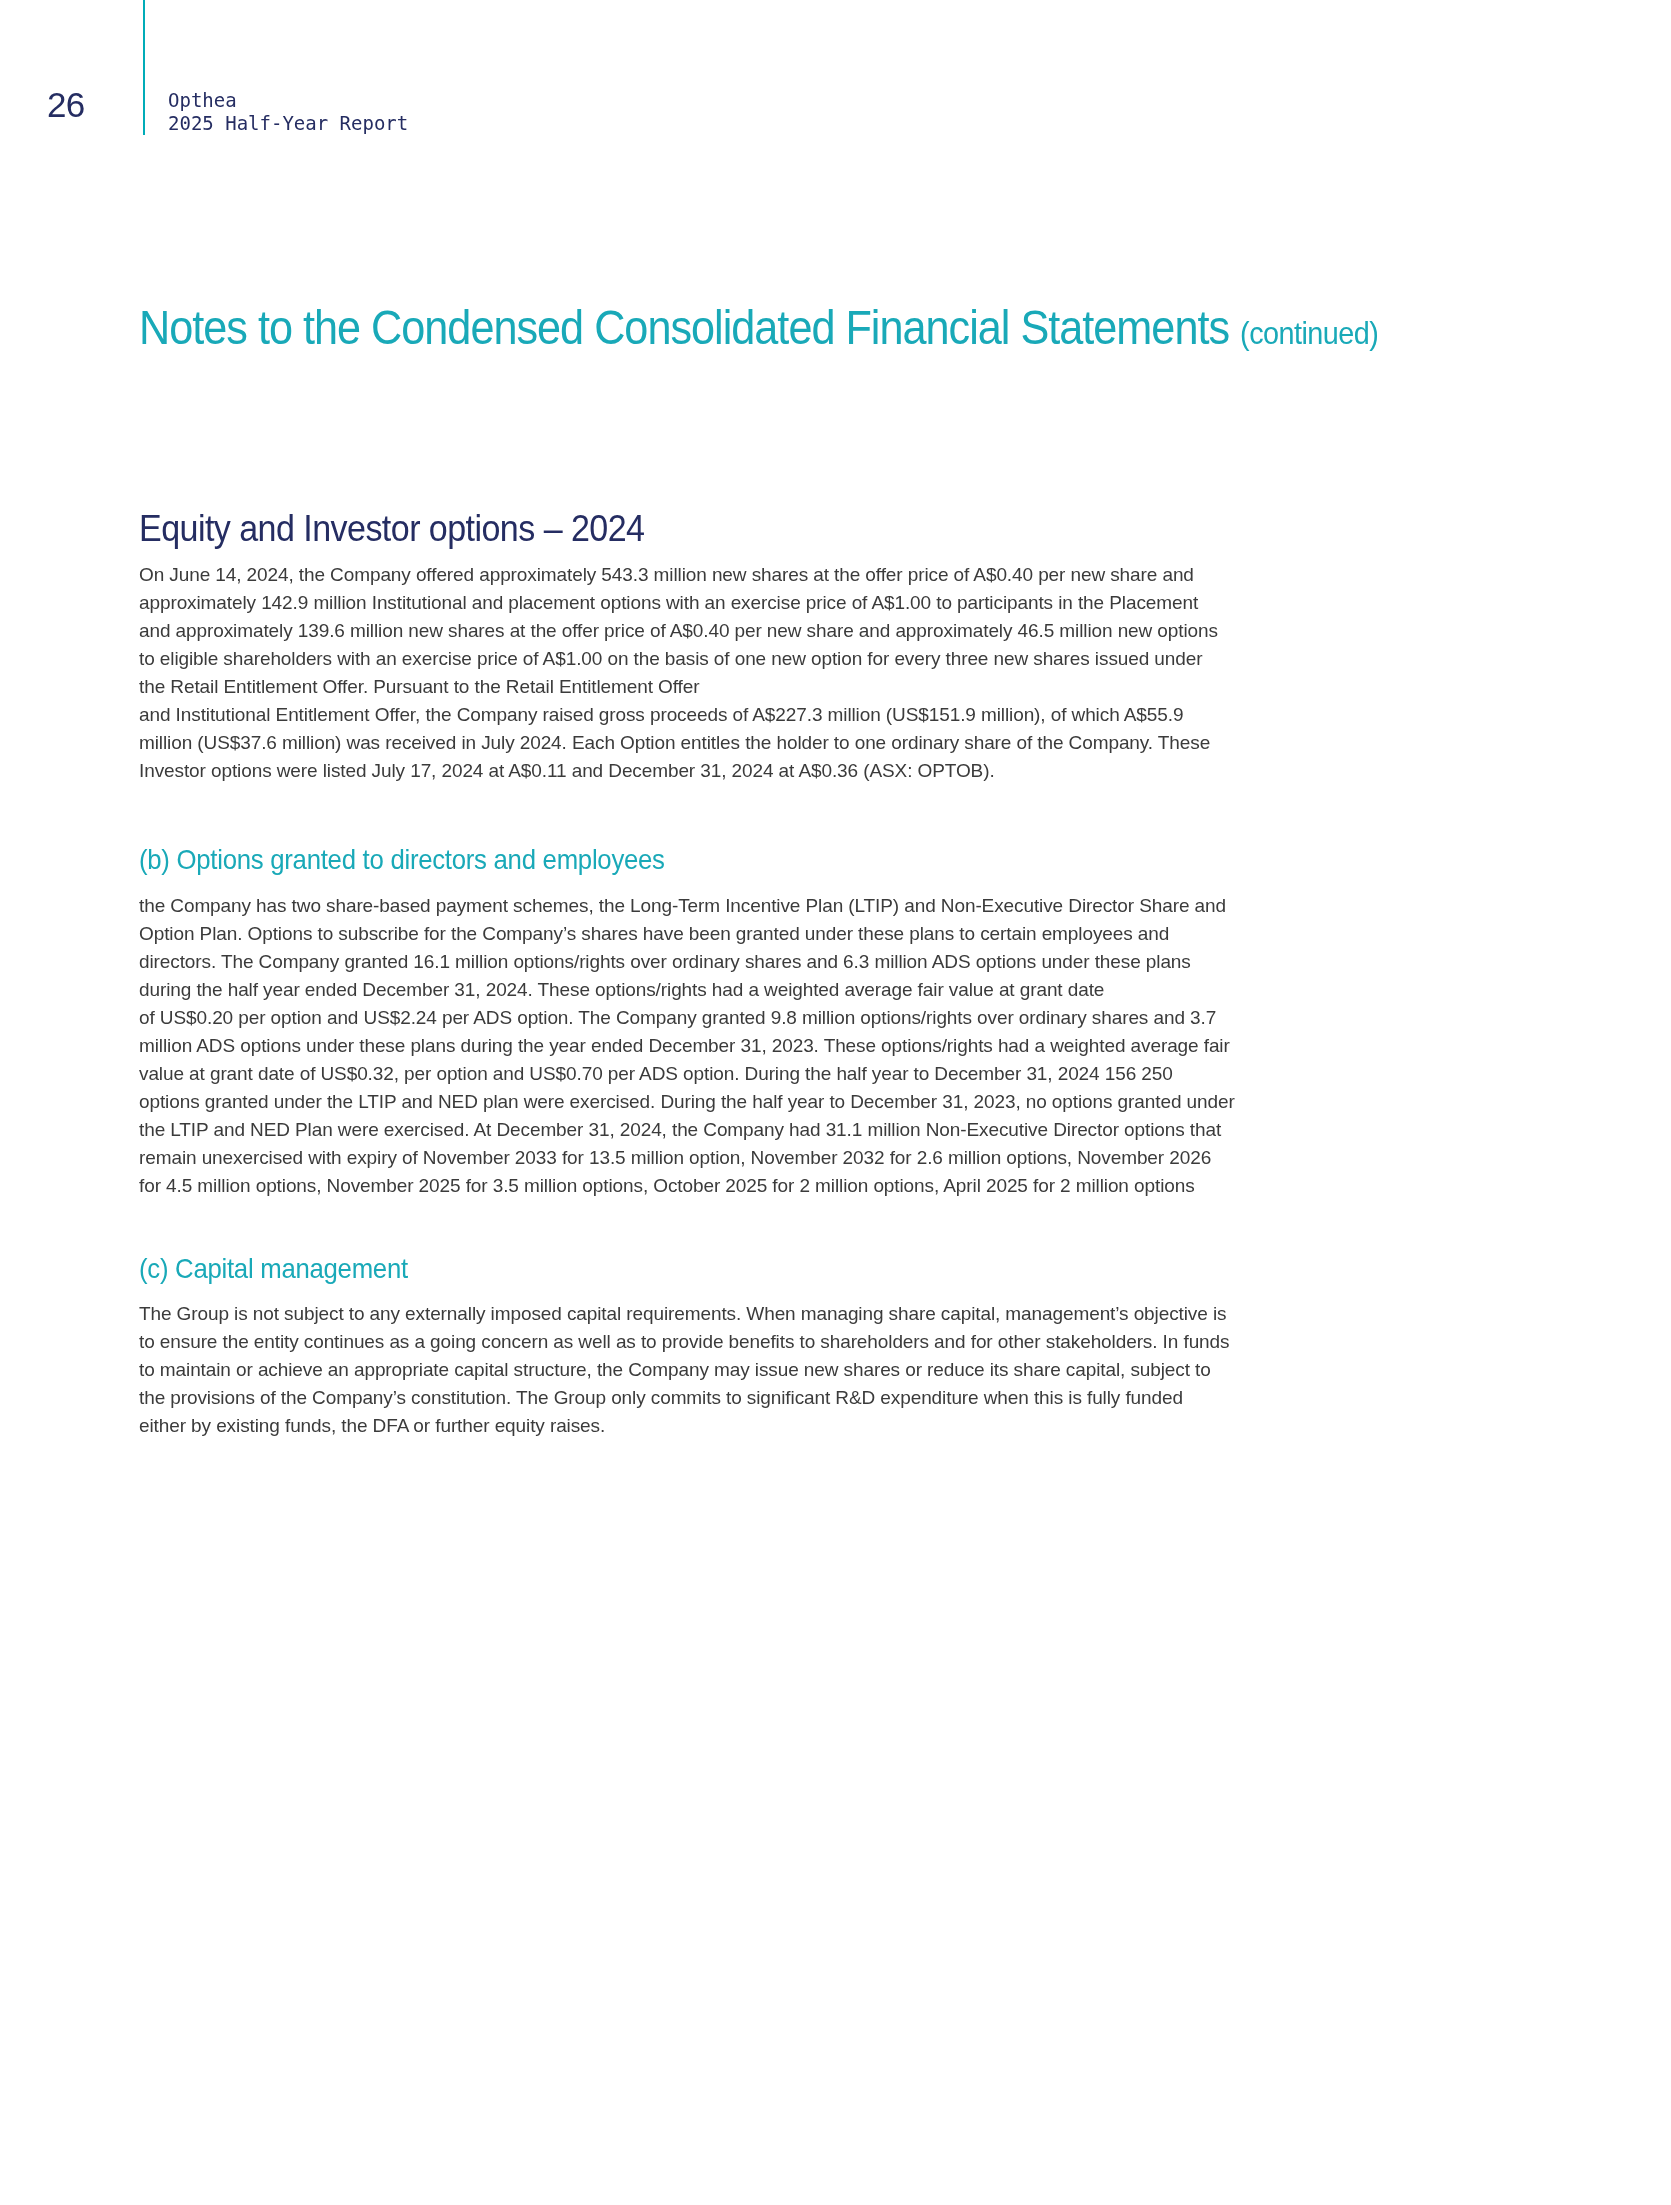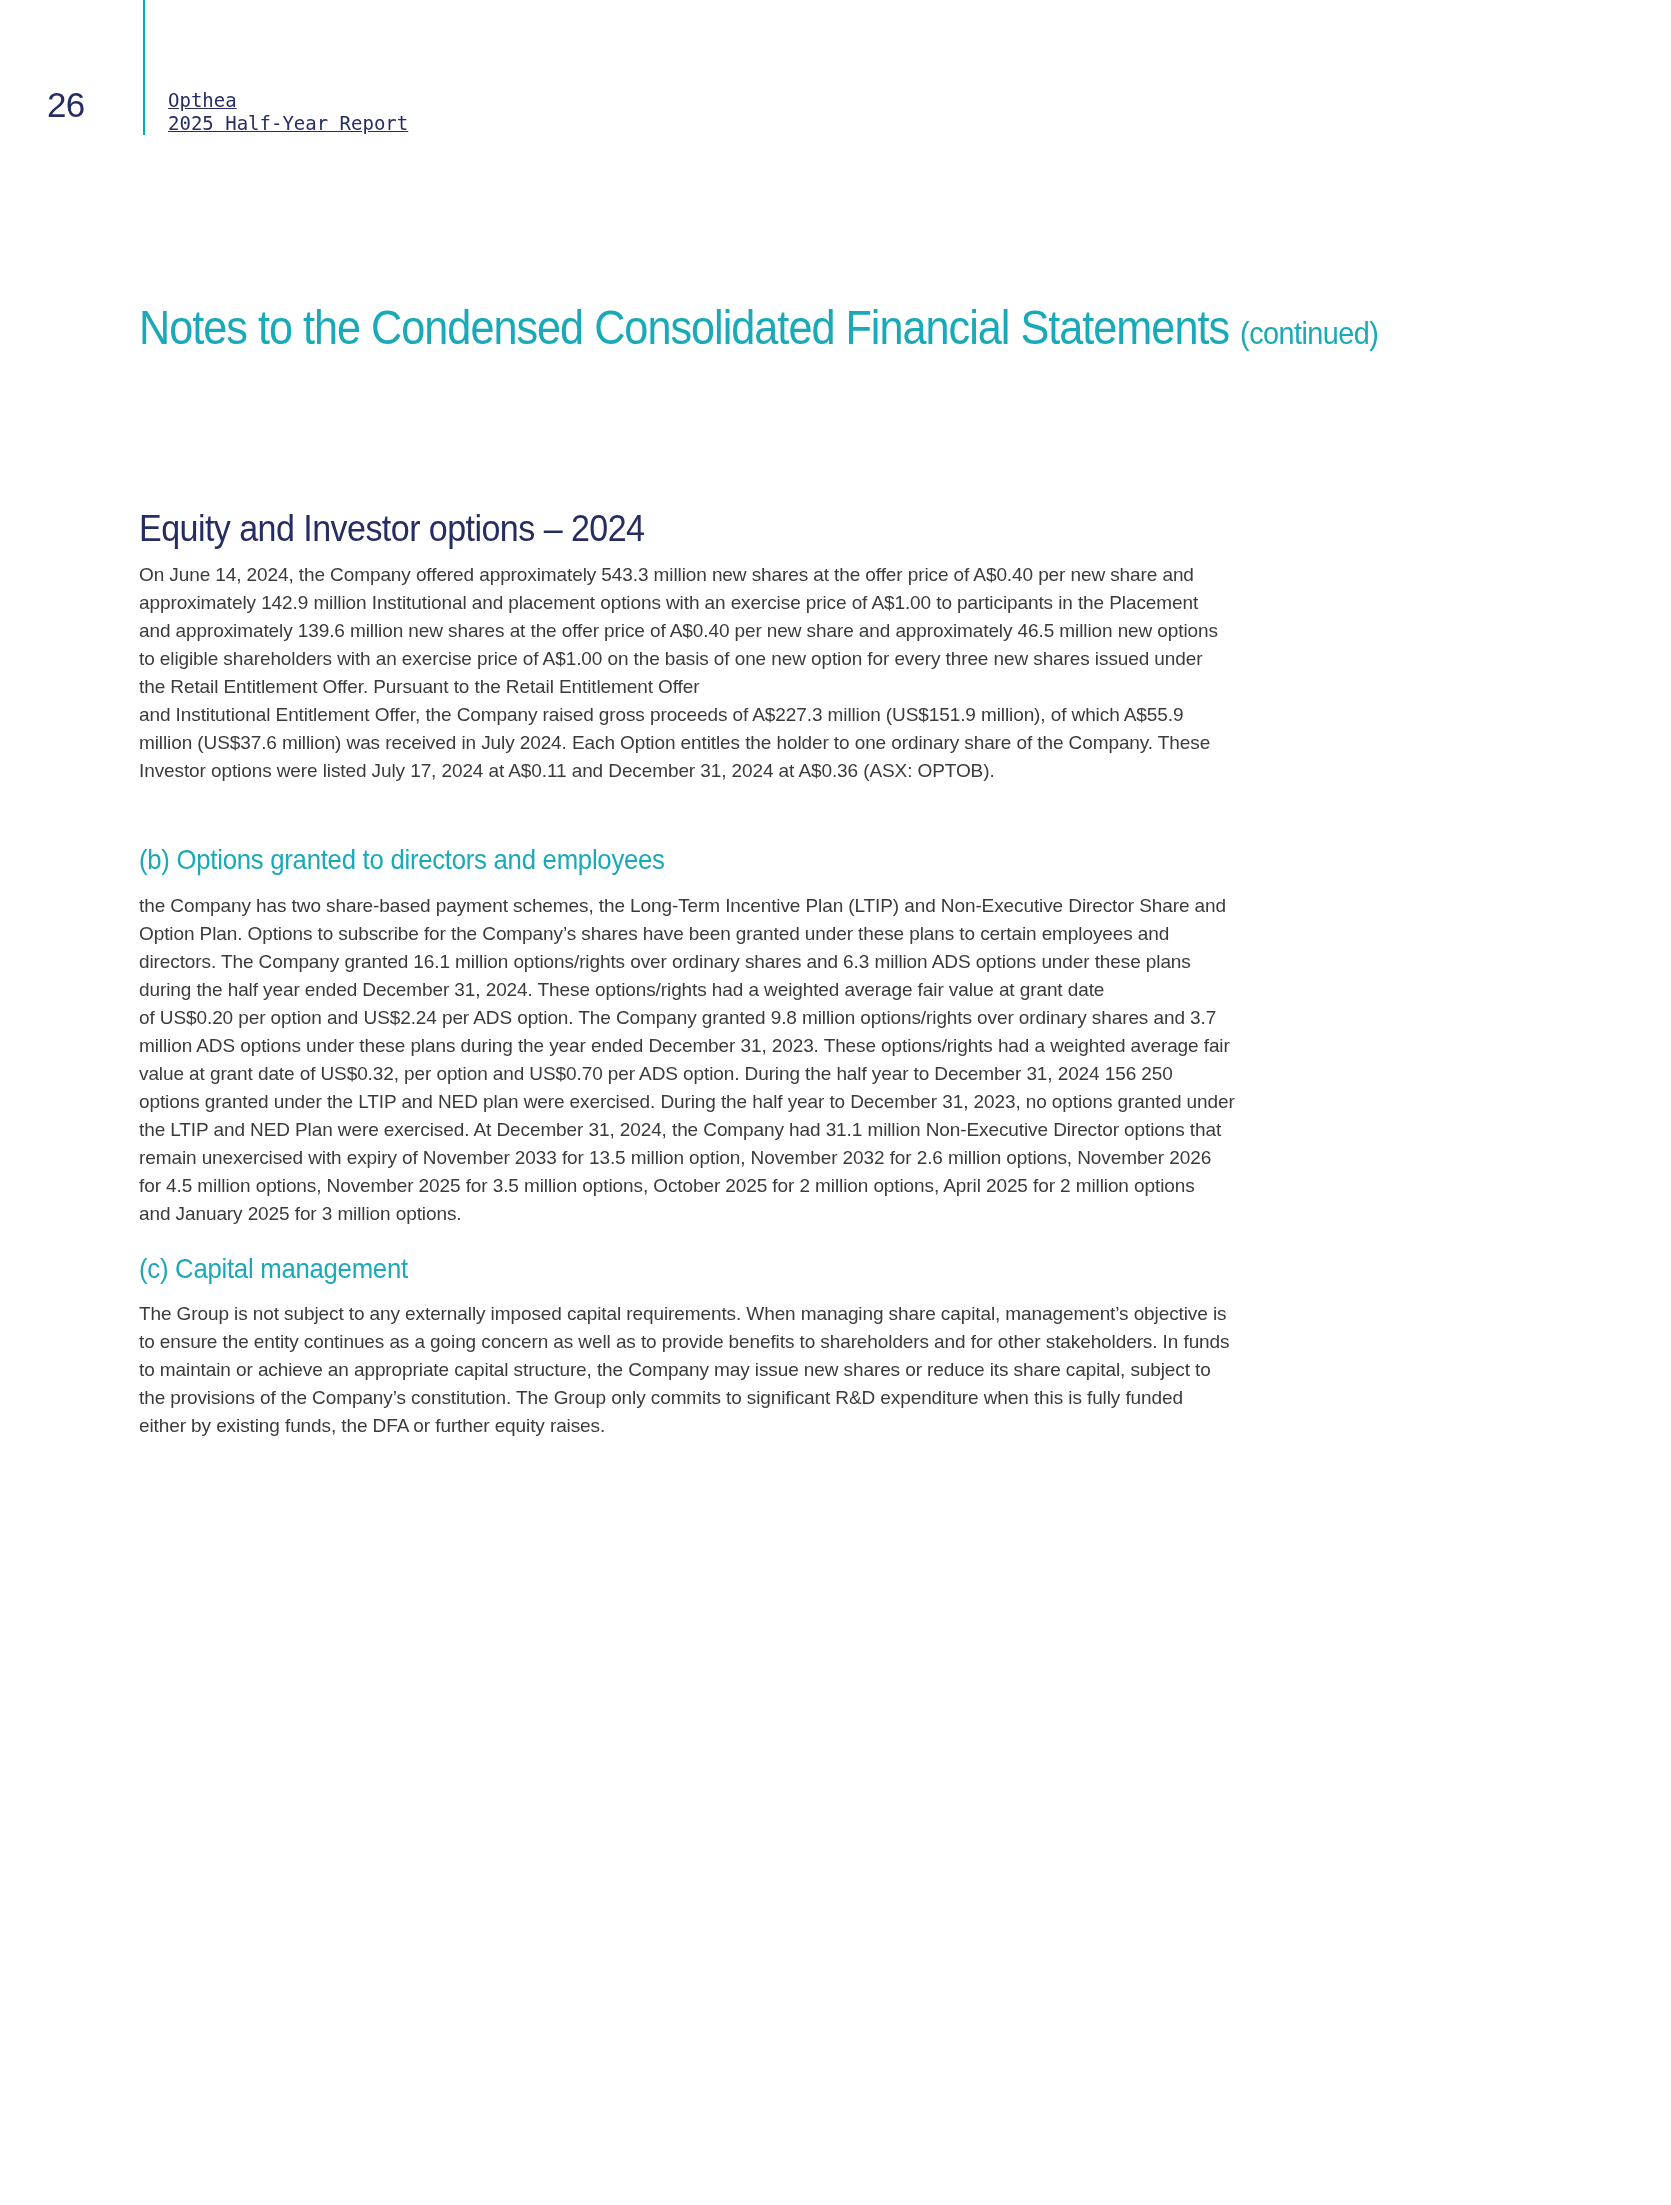--- a/index.html
+++ b/index.html
@@ -28,21 +28,20 @@
     background: var(--teal_rule);
   }
   .brand {
     position: absolute;
     left: 168px; top: 89px;
     font-family: "DejaVu Sans Mono", monospace;
     font-size: 19px;
     line-height: 23.4px;
     color: var(--navy);
     white-space: nowrap;
-    text-decoration: underline;
   }
 
   
   .doc-title {
     position: absolute;
     left: 139px; top: 301px;
     color: var(--teal);
     font-size: 48px;
     line-height: 53px;
     letter-spacing: -1.1px;
@@ -136,21 +135,20 @@
       <div class="line">Option Plan. Options to subscribe for the Company’s shares have been granted under these plans to certain employees and</div>
       <div class="line">directors. The Company granted 16.1 million options/rights over ordinary shares and 6.3 million ADS options under these plans</div>
       <div class="line">during the half year ended December 31, 2024. These options/rights had a weighted average fair value at grant date</div>
       <div class="line">of US$0.20 per option and US$2.24 per ADS option. The Company granted 9.8 million options/rights over ordinary shares and 3.7</div>
       <div class="line">million ADS options under these plans during the year ended December 31, 2023. These options/rights had a weighted average fair</div>
       <div class="line">value at grant date of US$0.32, per option and US$0.70 per ADS option. During the half year to December 31, 2024 156 250</div>
       <div class="line">options granted under the LTIP and NED plan were exercised. During the half year to December 31, 2023, no options granted under</div>
       <div class="line">the LTIP and NED Plan were exercised. At December 31, 2024, the Company had 31.1 million Non-Executive Director options that</div>
       <div class="line">remain unexercised with expiry of November 2033 for 13.5 million option, November 2032 for 2.6 million options, November 2026</div>
       <div class="line">for 4.5 million options, November 2025 for 3.5 million options, October 2025 for 2 million options, April 2025 for 2 million options</div>
-      <div class="line">and January 2025 for 3 million options.</div>
     </div>
 
   <div class="heading-sub pos-heading-capital">(c) Capital management</div>
   <div class="para pos-para-capital">
       <div class="line">The Group is not subject to any externally imposed capital requirements. When managing share capital, management’s objective is</div>
       <div class="line">to ensure the entity continues as a going concern as well as to provide benefits to shareholders and for other stakeholders. In funds</div>
       <div class="line">to maintain or achieve an appropriate capital structure, the Company may issue new shares or reduce its share capital, subject to</div>
       <div class="line">the provisions of the Company’s constitution. The Group only commits to significant R&amp;D expenditure when this is fully funded</div>
       <div class="line">either by existing funds, the DFA or further equity raises.</div>
     </div>

